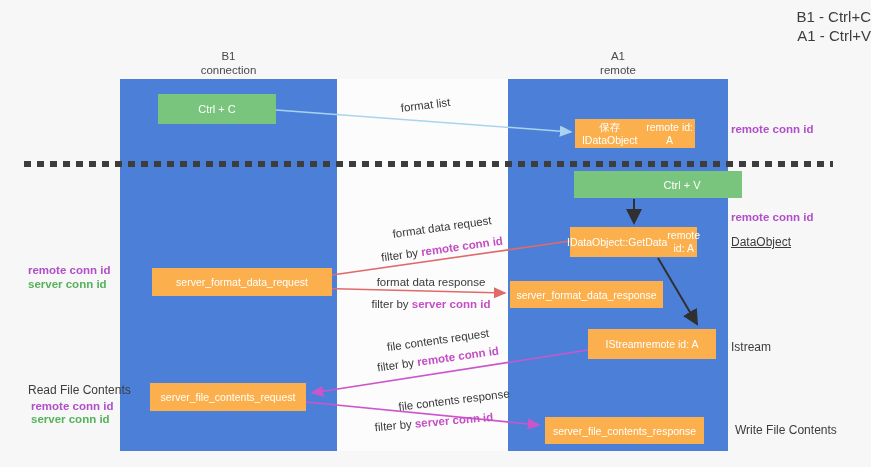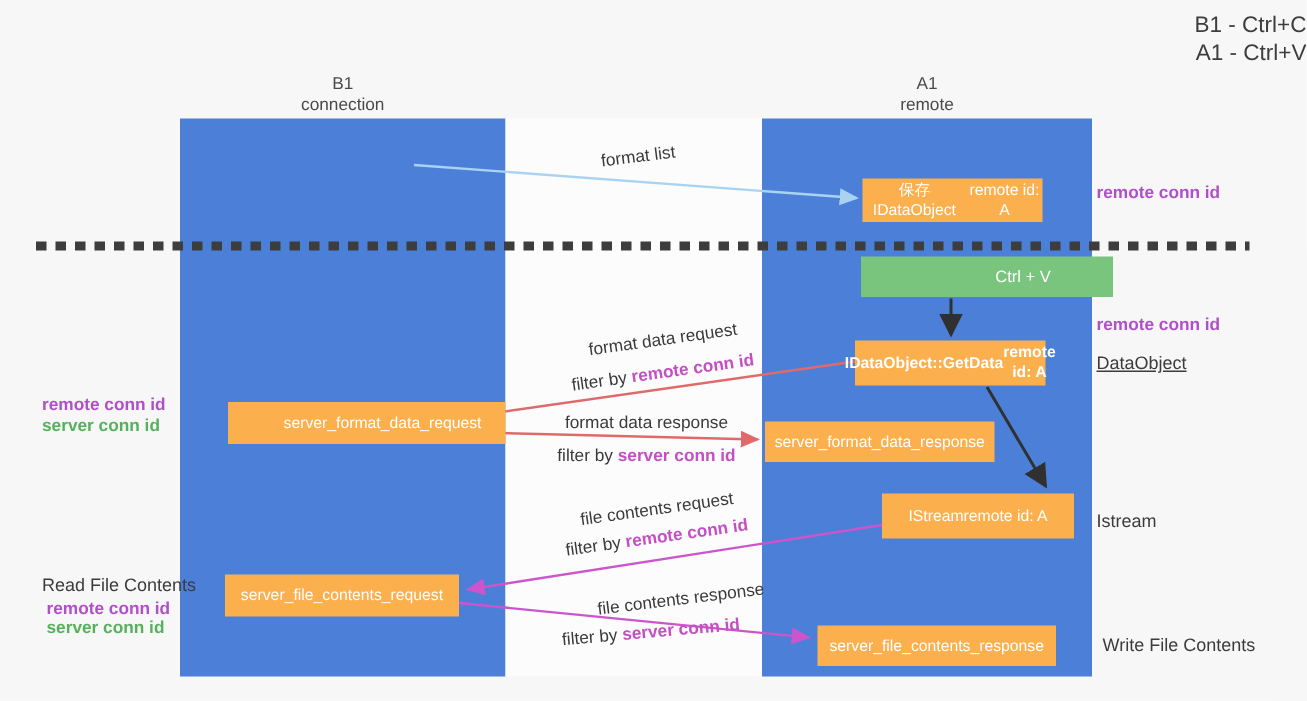--- a/index.html
+++ b/index.html
@@ -87,35 +87,38 @@
 
     <line x1="570" y1="241" x2="311" y2="278" stroke="#e06a6a" stroke-width="1.6" marker-end="url(#ah-red)"></line>
 
     <line x1="306" y1="288" x2="505" y2="293" stroke="#e06a6a" stroke-width="1.6" marker-end="url(#ah-red)"></line>
 
     <line x1="588" y1="350" x2="312" y2="393" stroke="#cc55cc" stroke-width="1.6" marker-end="url(#ah-mag)"></line>
 
     <line x1="306" y1="402" x2="539" y2="425" stroke="#cc55cc" stroke-width="1.6" marker-end="url(#ah-mag)"></line>
   </svg>
 
-  <div class="box orange" style="left:152px;top:268px;width:164px;height:28px;padding-left:21px;">
+  <div class="box green" style="left:158px;top:94px;width:118px;height:30px;">
+    <span>Ctrl + C</span>
+  </div>
+  <div class="box orange" style="left:152px;top:268px;width:180px;height:28px;">
     <span>server_format_data_request</span>
   </div>
   <div class="box orange" style="left:150px;top:383px;width:156px;height:28px;">
     <span>server_file_contents_request</span>
   </div>
 
   <div class="box orange two-line" style="left:575px;top:119px;width:120px;height:29px;">
     <span>保存IDataObject</span>
     <span>remote id: A</span>
   </div>
   <div class="box green" style="left:574px;top:171px;width:120px;height:27px;padding-left:48px;">
     <span>Ctrl + V</span>
   </div>
-  <div class="box orange two-line" style="left:570px;top:227px;width:127px;height:30px;font-weight:bold;">
+  <div class="box orange two-line" style="left:570px;top:227px;width:127px;height:30px;">
     <span>IDataObject::GetData</span>
     <span>remote id: A</span>
   </div>
   <div class="box orange" style="left:510px;top:281px;width:153px;height:27px;">
     <span>server_format_data_response</span>
   </div>
   <div class="box orange two-line" style="left:588px;top:329px;width:128px;height:30px;">
     <span>IStream</span>
     <span>remote id: A</span>
   </div>

